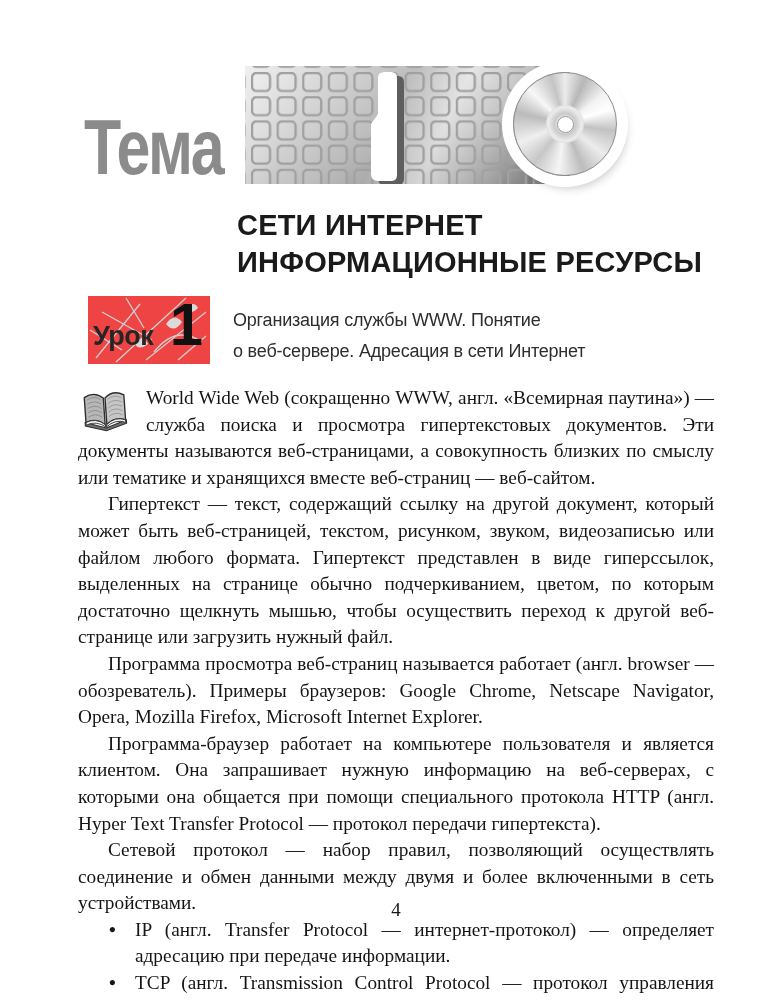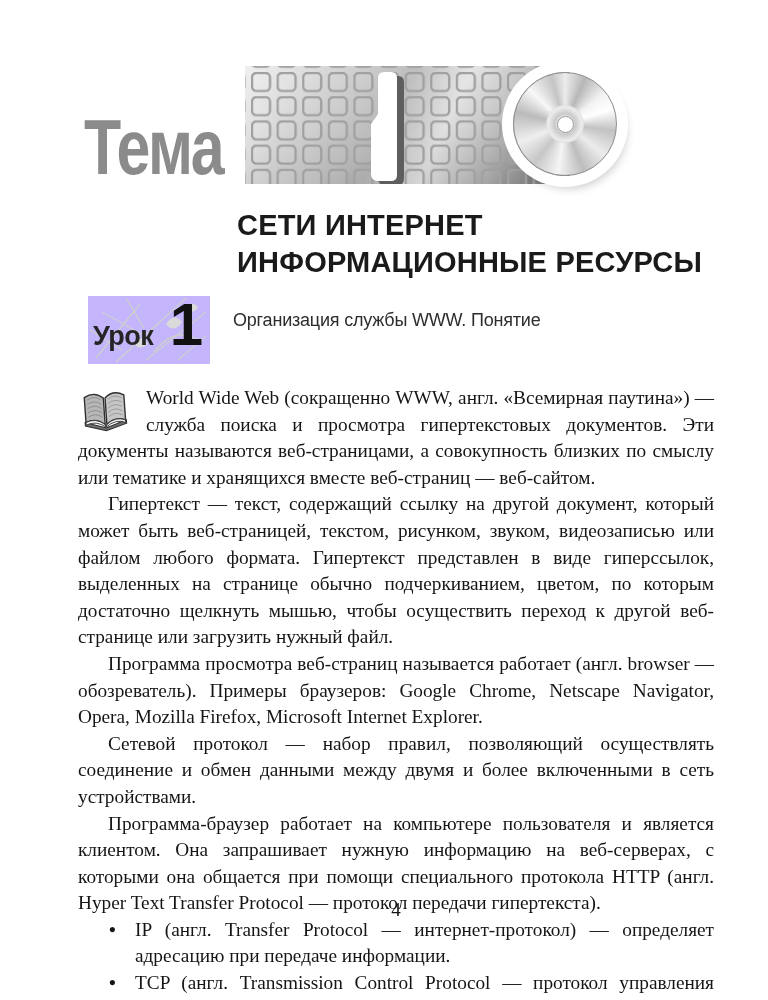--- a/index.html
+++ b/index.html
@@ -45,21 +45,21 @@
   .chapter-title {
     position:absolute; left:237px; top:203px;
     font-family:"Liberation Sans", sans-serif; font-weight:700;
     font-size:29px; line-height:37px; color:#1a1a1a; letter-spacing:.2px;
   }
   .chapter-title span { display:block; }
 
   
   .badge {
     position:absolute; left:88px; top:292px; width:122px; height:68px;
-    background:#c4b5fd; overflow:hidden;
+    background:#ef4444; overflow:hidden;
   }
   .badge svg { position:absolute; left:0; top:0; }
   .badge-label {
     position:absolute; left:5px; bottom:12px;
     font-family:"Liberation Sans", sans-serif; font-weight:700;
     font-size:27px; color:#252525; letter-spacing:-.5px;
   }
   .badge-num {
     position:absolute; right:7px; top:-6px;
     font-family:"Liberation Sans", sans-serif; font-weight:700;
@@ -142,40 +142,41 @@
         <path d="M46,46 q10,-8 14,2 q-10,8 -14,-2 z"></path>
         <path d="M98,12 q8,-8 12,0 q-8,8 -12,0 z"></path>
       </g>
     </svg>
     <span class="badge-label">Урок</span>
     <span class="badge-num">1</span>
   </div>
 
   <h2 class="lesson-title">
     <span>Организация службы WWW. Понятие</span>
+    <span>о веб-сервере. Адресация в сети Интернет</span>
   </h2>
 
   <div class="body" id="body-text">
       <p class="has-icon">
   <svg class="book-icon" viewBox="0 0 58 50" width="50" height="44" aria-hidden="true">
     <g transform="rotate(-4 29 25)">
       <path d="M5 38 L29 46 L53 38 L53 42 L29 49 L5 42 Z" fill="#6f6f6f" stroke="#2e2e2e" stroke-width="1.2"></path>
       <path d="M6 9 Q18 2 28 11 L28 42 Q18 33 6 38 Z" fill="#b7b7b7" stroke="#2e2e2e" stroke-width="1.6"></path>
       <path d="M52 9 Q40 2 30 11 L30 42 Q40 33 52 38 Z" fill="#c6c6c6" stroke="#2e2e2e" stroke-width="1.6"></path>
       <path d="M9 12 Q18 7 25 13 M9 17 Q18 12 25 18 M9 22 Q18 17 25 23 M9 27 Q18 22 25 28 M9 32 Q18 27 25 33" stroke="#8d8d8d" stroke-width="1.1" fill="none"></path>
       <path d="M33 13 Q40 7 49 12 M33 18 Q40 12 49 17 M33 23 Q40 17 49 22 M33 28 Q40 22 49 27 M33 33 Q40 27 49 32" stroke="#9a9a9a" stroke-width="1.1" fill="none"></path>
       <path d="M6 38 Q18 33 28 42 L29 45 Q18 36 6 41 Z" fill="#ffffff" stroke="#2e2e2e" stroke-width="1"></path>
       <path d="M52 38 Q40 33 30 42 L29 45 Q40 36 52 41 Z" fill="#efefef" stroke="#2e2e2e" stroke-width="1"></path>
     </g>
   </svg>
 <span class="b">World Wide Web</span><span> (сокращенно WWW, англ. «Всемирная паутина») — служба поиска и просмотра гипертекстовых документов. Эти документы называются </span><span class="b">веб-страницами</span><span>, а совокупность близких по смыслу или тематике и хранящихся вместе веб-страниц — </span><span class="b">веб-сайтом.</span></p>
       <p><span class="b">Гипертекст</span><span> — текст, содержащий ссылку на другой документ, который может быть веб-страницей, текстом, рисунком, звуком, видеозаписью или файлом любого формата. Гипертекст представлен в виде гиперссылок, выделенных на странице обычно подчеркиванием, цветом, по которым достаточно щелкнуть мышью, чтобы осуществить переход к другой веб-странице или загрузить нужный файл.</span></p>
       <p><span>Программа просмотра веб-страниц называется </span><span class="b">работает</span><span> (англ. </span><span class="i">browser</span><span> — обозреватель). Примеры браузеров: Google Chrome, Netscape Navigator, Opera, Mozilla Firefox, Microsoft Internet Explorer.</span></p>
+      <p><span>Программа-браузер работает на компьютере пользователя и является </span><span class="b">клиентом</span><span>. Она запрашивает нужную информацию на </span><span class="b">веб-серверах</span><span>, с которыми она общается при помощи специального протокола HTTP (англ. </span><span class="i">Hyper Text Transfer Protocol</span><span> — протокол передачи гипертекста).</span></p>
       <p><span class="b">Сетевой протокол</span><span> — набор правил, позволяющий осуществлять соединение и обмен данными между двумя и более включенными в сеть устройствами.</span></p>
-      <p><span>Программа-браузер работает на компьютере пользователя и является </span><span class="b">клиентом</span><span>. Она запрашивает нужную информацию на </span><span class="b">веб-серверах</span><span>, с которыми она общается при помощи специального протокола HTTP (англ. </span><span class="i">Hyper Text Transfer Protocol</span><span> — протокол передачи гипертекста).</span></p>
       <ul>
         <li><span class="bullet-marker">•</span><span class="b">IP</span><span> (англ. </span><span class="i">Transfer Protocol</span><span> — интернет-протокол) — определяет адресацию при передаче информации.</span></li>
         <li><span class="bullet-marker">•</span><span class="b">TCP</span><span> (англ. </span><span class="i">Transmission Control Protocol</span><span> — протокол управления передачей) — предназначен для установки логического соединения между</span></li>
       </ul>
     </div>
 
   <div class="page-number">4</div>
 </div>
 
 </body></html>

